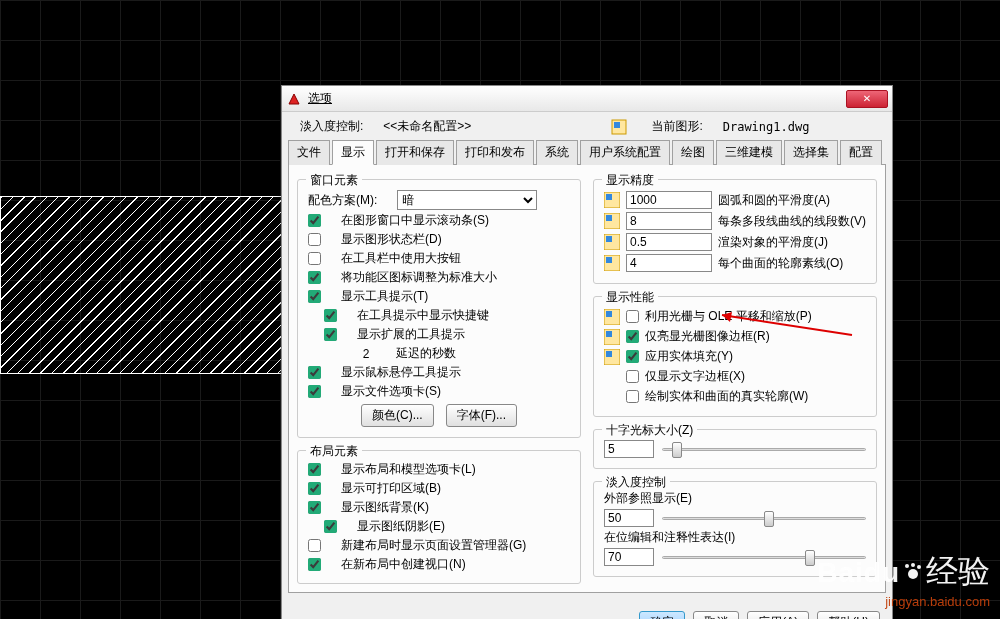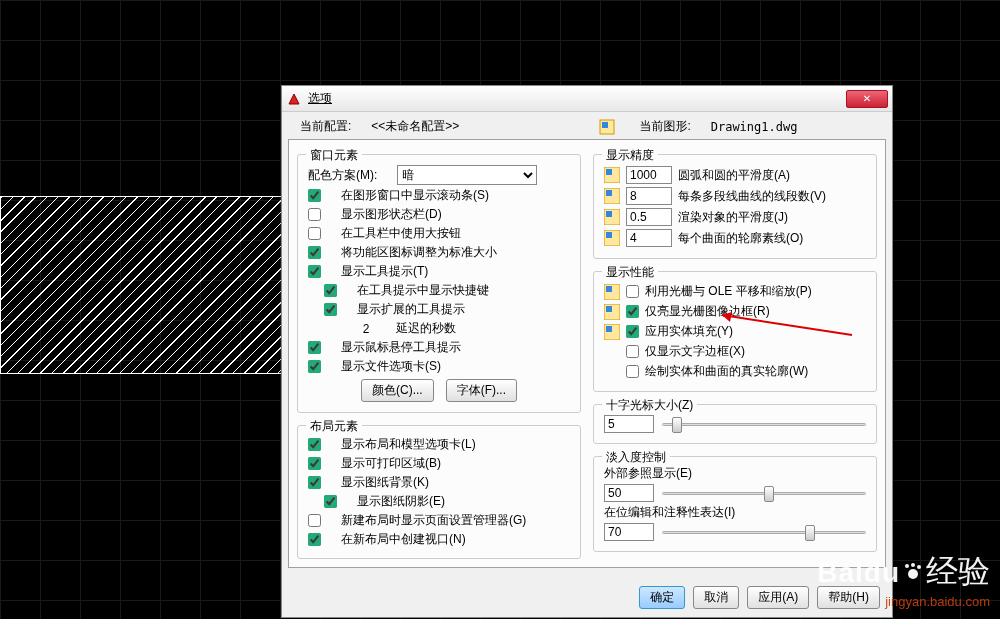--- a/index.html
+++ b/index.html
@@ -26,21 +26,21 @@
 .row.indent1 { padding-left: 16px; }
 .row.indent3 { padding-left: 48px; }
 label { cursor: pointer; }
 input[type=checkbox] { width: 13px; height: 13px; accent-color: #2a7; cursor: pointer; }
 select { height: 20px; border: 1px solid #888; background: #fff; cursor: pointer; }
 input[type=text] { height: 18px; border: 1px solid #888; padding: 0 3px; background: #fff; }
 .btn { padding: 2px 10px; border: 1px solid #888; background: linear-gradient(#fff,#e0e0e0); border-radius: 3px; cursor: pointer; }
 .btn.primary { background: linear-gradient(#cce8ff,#9cf); border-color: #39c; }
 .prec-row { display: flex; align-items: center; gap: 6px; margin: 3px 0; }
 .prec-icon { width: 16px; height: 16px; display: inline-flex; align-items: center; justify-content: center; }
-.prec-input { width: 46px; }
+.prec-input { width: 86px; }
 .slider-row { display: flex; align-items: center; gap: 8px; margin: 2px 0; }
 .slider-row input[type=text] { width: 50px; }
 .slider { flex: 1; height: 18px; position: relative; }
 .slider-track { position: absolute; left: 0; right: 0; top: 8px; height: 3px; background: #ddd; border: 1px solid #aaa; border-radius: 2px; }
 .slider-thumb { position: absolute; top: 2px; width: 10px; height: 16px; background: linear-gradient(#fff,#ccc); border: 1px solid #888; border-radius: 2px; }
 .dlg-buttons { display: flex; justify-content: flex-end; gap: 8px; padding: 8px 12px; }
 .arrow { position: absolute; pointer-events: none; }
 .watermark { position: absolute; right: 10px; bottom: 10px; color: #fff; text-align: right; font-family: Arial, sans-serif; opacity: 0.95; }
 .watermark .big { font-size: 28px; font-weight: bold; letter-spacing: 1px; }
 .watermark .cn { font-size: 32px; }
@@ -60,32 +60,44 @@
     <span class="logo">
         <svg width="14" height="14">
           <path d="M2 12 L7 2 L12 12 Z" fill="#d22" stroke="#800"></path>
         </svg>
       </span>
     <span class="title">选项</span>
     <div class="close-btn">✕</div>
   </div>
 
   <div class="header-row">
-    <span class="label">当前配置:</span>
+    <span class="label">淡入度控制:</span>
     <span class="val">&lt;&lt;未命名配置&gt;&gt;</span>
     <span class="drw-icon">
         <svg width="16" height="16">
           <rect x="1" y="1" width="14" height="14" fill="#ffe7a0" stroke="#c90"></rect>
           <rect x="3" y="3" width="6" height="6" fill="#38d"></rect>
         </svg>
       </span>
     <span class="label">当前图形:</span>
     <span class="val" style="font-family:monospace">Drawing1.dwg</span>
   </div>
 
+  <div class="tabs">
+    <div class="tab">文件</div>
+    <div class="tab active">显示</div>
+    <div class="tab">打开和保存</div>
+    <div class="tab">打印和发布</div>
+    <div class="tab">系统</div>
+    <div class="tab">用户系统配置</div>
+    <div class="tab">绘图</div>
+    <div class="tab">三维建模</div>
+    <div class="tab">选择集</div>
+    <div class="tab">配置</div>
+  </div>
 
   <div class="tab-content">
     <div class="col">
       <div class="group">
         <div class="legend">窗口元素</div>
         <div class="row">
           <span>配色方案(M):</span>
           <select style="width:140px"><option>暗</option></select>
         </div>
         <div class="row">

